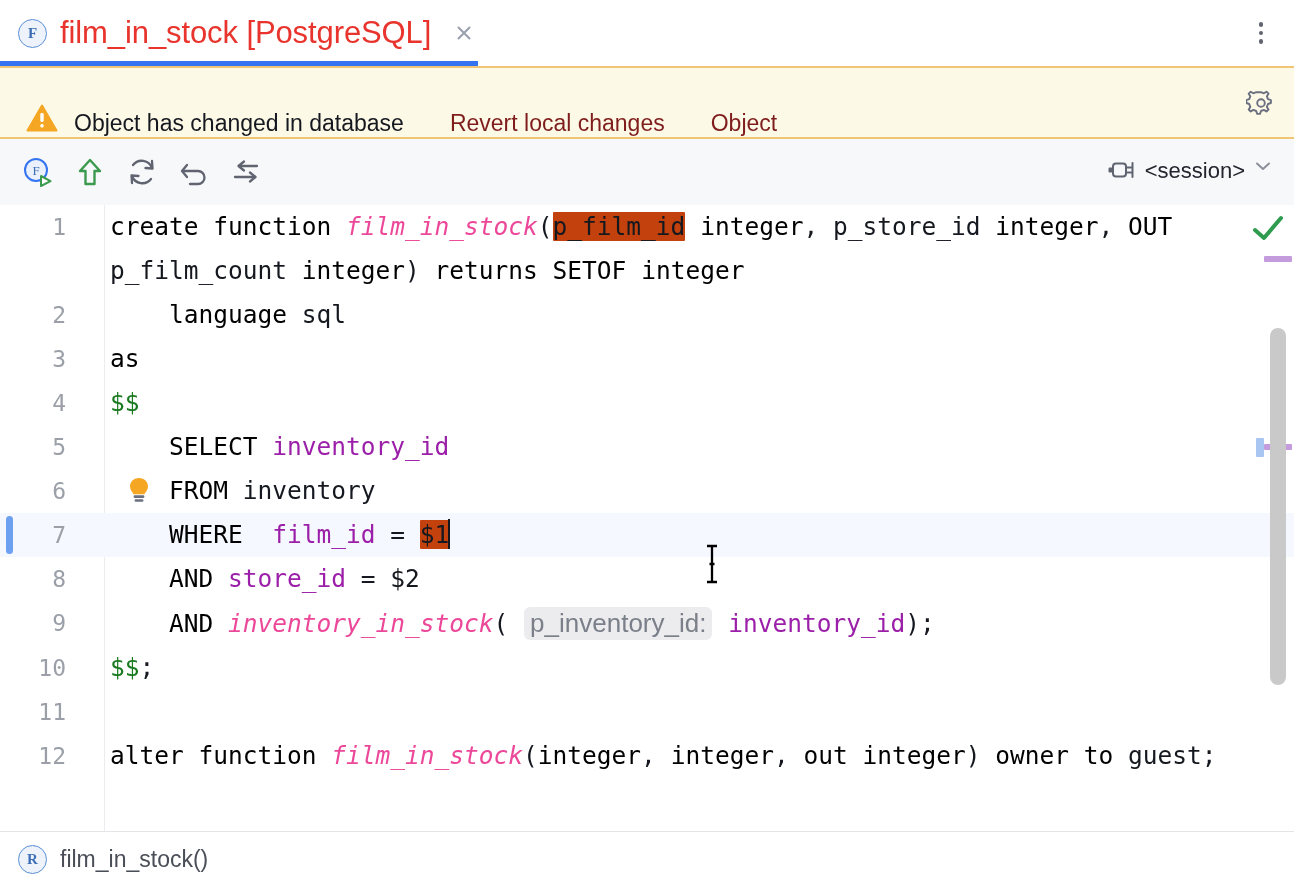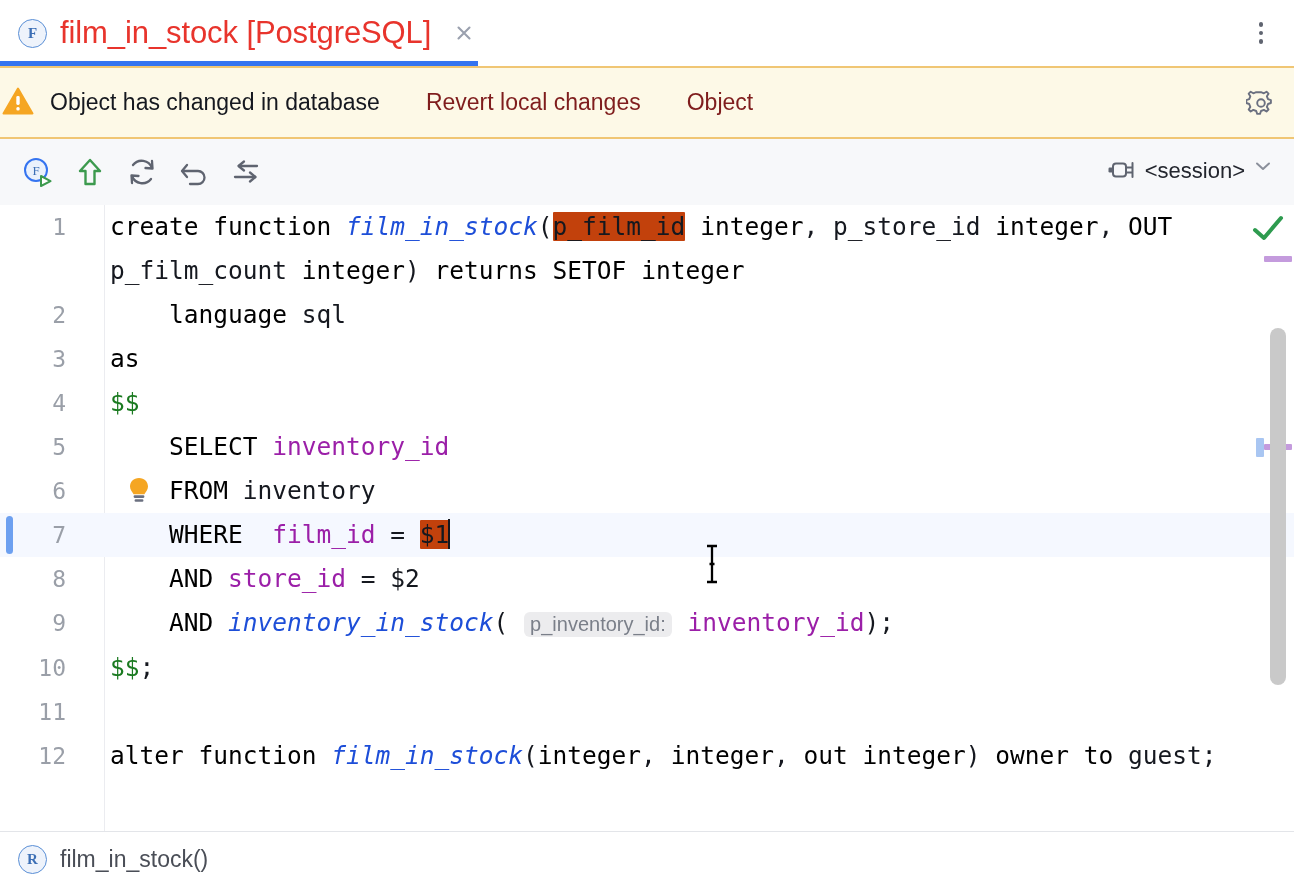--- a/index.html
+++ b/index.html
@@ -104,22 +104,22 @@
   
   .banner {
     position: relative;
     flex: 0 0 73px;
     height: 73px;
     background: #fdf9e7;
     border-top: 2px solid #f0c674;
     border-bottom: 2px solid #f0c674;
     box-sizing: border-box;
     display: flex;
-    align-items: center;
-    padding-left: 2px;
+    align-items: flex-end;
+    padding-left: 26px;
   }
   .warn-icon { flex: 0 0 auto; margin-right: 16px; display:block; }
   .banner-msg {
     font-size: 23px;
     color: #15181f;
     white-space: nowrap;
     margin-right: 46px;
   }
   .banner-link {
     font-size: 23px;
@@ -220,39 +220,39 @@
   }
   .ln-code {
     flex: 1 1 auto;
     padding-left: 6px;
     padding-right: 60px;
     white-space: pre-wrap;
     word-break: break-word;
     color: #15181f;
   }
   .kw   { color: #000000; }
-  .fn   { color: #1d4ed8; font-style: italic; text-align: right; }
+  .fn   { color: #ec4899; font-style: italic; text-align: right; }
   .col  { color: #9b1fa8; }
   .pn   { color: #15181f; }
   .punct{ color: #15181f; }
   .hl-ident { background: #c2410c; border-radius: 1px; }
   .caret {
     display: inline-block;
     width: 0;
     border-left: 2.4px solid #15181f;
     height: 30px;
     vertical-align: -6px;
     margin-left: -1px;
   }
   .inlay {
     background: #ececee;
     color: #7a7f89;
     border-radius: 6px;
     font-family: "Liberation Sans", sans-serif;
-    font-size: 20px;
+    font-size: 26px;
     padding: 1px 6px 2px 6px;
     margin: 0 1px;
   }
   .change-marker {
     position: absolute;
     left: 6px;
     top: 3px;
     width: 7px;
     height: 38px;
     border-radius: 4px;

